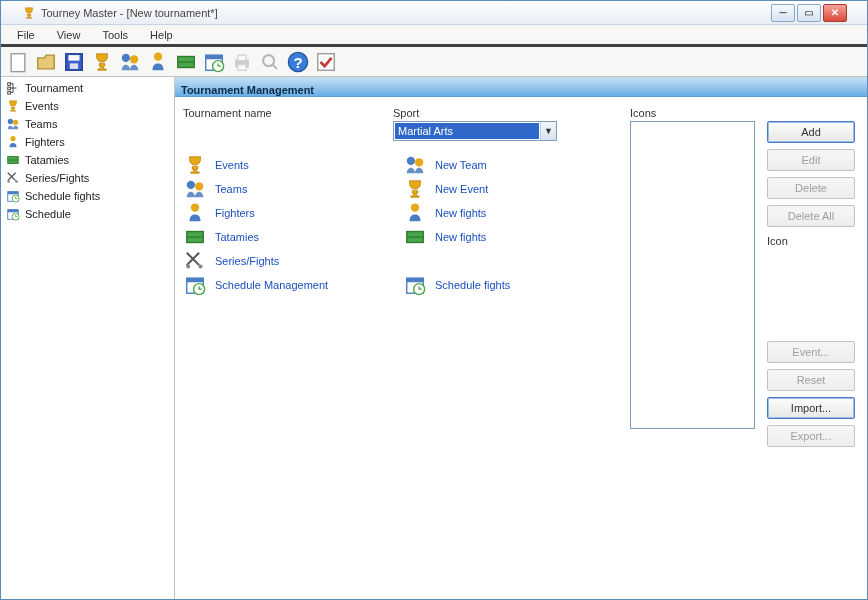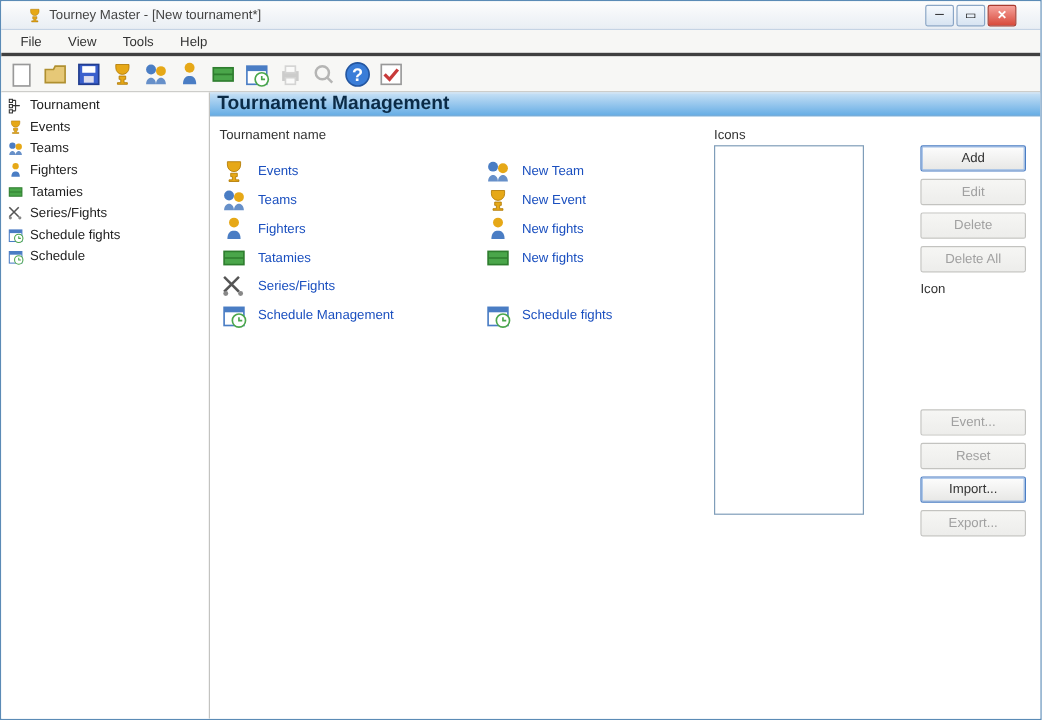--- a/index.html
+++ b/index.html
@@ -81,21 +81,21 @@
   flex-direction: column;
   background: #fff;
 }
 .section-header {
   height: 20px;
   background: linear-gradient(to bottom, #c4dff5, #68aee5);
   border-top: 1px solid #bcd7ee;
   border-bottom: 1px solid #5e9dd2;
   color: #0b2b47;
   font-weight: bold;
-  font-size: 16px;
+  font-size: 11px;
   padding: 0 6px;
   display: flex; align-items: flex-end;
 }
 .form-area {
   padding: 10px 8px 8px 8px;
   display: flex;
   gap: 12px;
 }
 .field-col { display: flex; flex-direction: column; gap: 2px;}
 .field-label { color:#333; }
@@ -123,21 +123,21 @@
   padding: 0 12px 0 0;
   display: flex;
   gap: 12px;
 }
 .icons-box {
   width: 125px; height: 308px;
   border: 1px solid #7f9db9;
   background:#fff;
   margin-top: 2px;
 }
-.btn-col { display:flex; flex-direction:column; gap: 6px; width: 88px; padding-top: 2px; margin-left: 35px;}
+.btn-col { display:flex; flex-direction:column; gap: 6px; width: 88px; padding-top: 2px;}
 button.w {
   height: 22px; border: 1px solid #8f8f8f;
   background: linear-gradient(to bottom, #fdfdfd, #e7e7e5);
   font: inherit; color:#333; border-radius:2px;
   cursor: default;
 }
 button.w.default { border-color:#4a7dc4; box-shadow: 0 0 0 1px #9bbce6 inset;}
 button.w:disabled { color:#a0a0a0; background:linear-gradient(#f6f6f4,#ededeb); border-color:#c3c3c0;}
 .icon-label { color:#333; margin-top: 2px;}
 .mid-cols { display:flex; flex: 1;}
@@ -368,20 +368,27 @@
   <div class="content">
     <div class="section-header">
       <span>Tournament Management</span>
     </div>
 
     <div class="mid-cols">
       <div class="left-mid">
         <div class="form-area">
           <div class="field-col" style="width:198px">
             <span class="field-label">Tournament name</span>
+          </div>
+          <div class="field-col" style="width:164px">
+            <span class="field-label">Sport</span>
+            <div class="combo">
+              <div class="sel">Martial Arts</div>
+              <div class="drop">▼</div>
+            </div>
           </div>
         </div>
 
         <div class="links-area">
           <div class="link-col" id="linkcol1" style="width:190px">
               <div class="link-row">
                 <span class="licon">
                   <svg width="22" height="22" viewBox="0 0 16 16">
                     <use href="#i-trophy"></use>
                   </svg>

